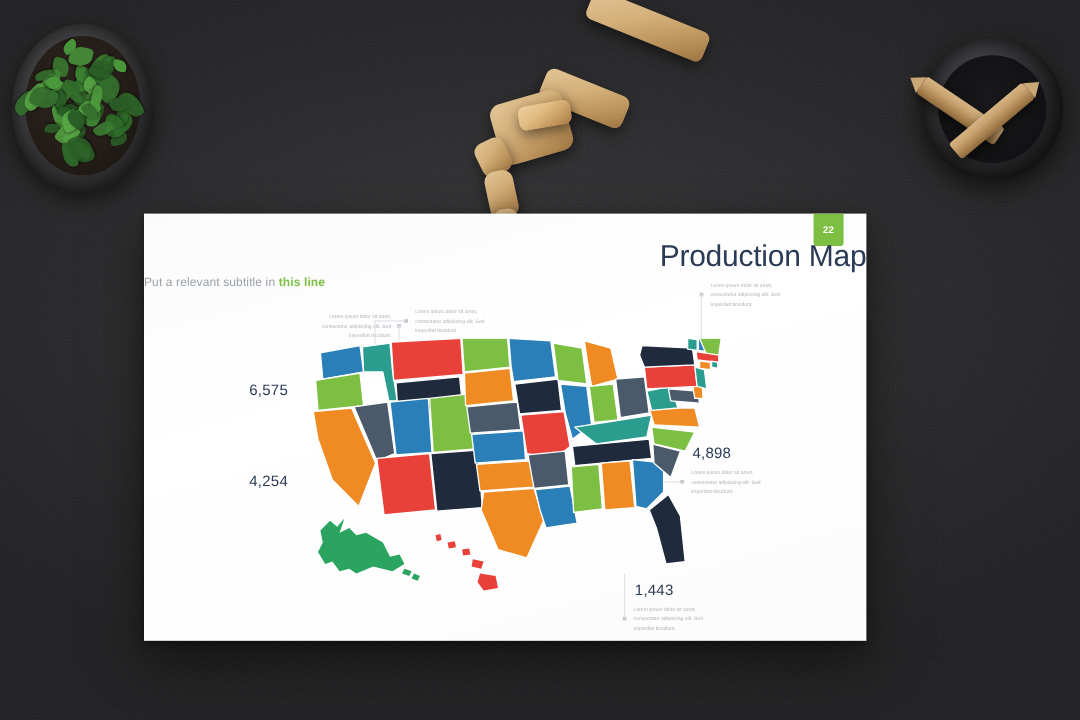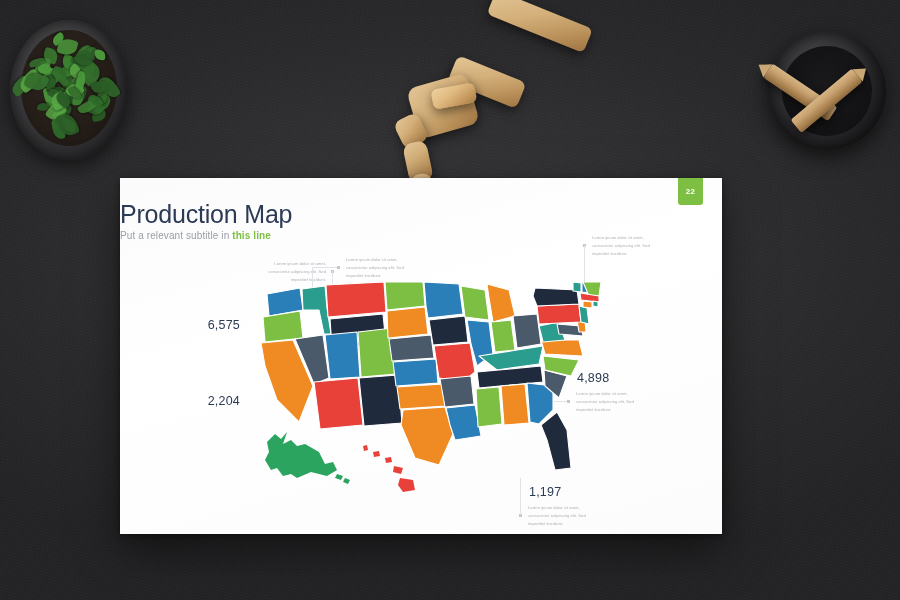--- a/index.html
+++ b/index.html
@@ -73,21 +73,21 @@
     overflow:hidden;
   }
   #page-badge {
     position:absolute; right:19px; top:0; width:25px; height:27px;
     background:#7dbf43; border-radius:0 0 3px 3px;
     color:#fff; font-size:8px; font-weight:bold;
     display:flex; align-items:center; justify-content:center;
     letter-spacing:.3px;
   }
   #slide-title {
-    position:absolute; left:0; right:0; top:22px; text-align:left;
+    position:absolute; left:0; right:0; top:22px; text-align:right;
     font-size:25px; color:#2b3a55; font-weight:400; letter-spacing:-.2px;
   }
   #slide-subtitle {
     position:absolute; left:0; right:0; top:52px; text-align:left;
     font-size:10px; color:#9aa0a6; letter-spacing:.1px;
   }
   #slide-subtitle .hl { color:#7dbf43; font-weight:bold; }
 
   .callout { position:absolute; font-size:4.2px; color:#aeb3b9; line-height:1.85; }
   .callout.right-al { text-align:right; }
@@ -224,32 +224,32 @@
 
   <div class="callout left-al" style="left:472px; top:56px; width:112px;">
     <div>Lorem ipsum dolor sit amet,</div>
     <div>consectetur adipiscing elit. Sed</div>
     <div>imperdiet tincidunt.</div>
   </div>
   <div class="dot" style="left:463px; top:66px;"></div>
   <div class="lead" style="left:464px; top:67px; width:1px; height:52px;"></div>
 
   <div class="big-num right-al" style="left:40px; top:140px; width:80px;">6,575</div>
-  <div class="big-num right-al" style="left:40px; top:216px; width:80px;">2,204</div>
+  <div class="big-num right-al" style="left:40px; top:216px; width:80px;">4,254</div>
 
   <div class="big-num" style="left:457px; top:193px; width:90px;">4,898</div>
   <div class="callout left-al" style="left:456px; top:212px; width:112px;">
     <div>Lorem ipsum dolor sit amet,</div>
     <div>consectetur adipiscing elit. Sed</div>
     <div>imperdiet tincidunt.</div>
   </div>
   <div class="dot" style="left:447px; top:222px;"></div>
   <div class="lead" style="left:424px; top:223px; width:23px; height:1px;"></div>
 
-  <div class="big-num" style="left:409px; top:307px; width:90px;">1,197</div>
+  <div class="big-num" style="left:409px; top:307px; width:90px;">1,443</div>
   <div class="callout left-al" style="left:408px; top:326px; width:112px;">
     <div>Lorem ipsum dolor sit amet,</div>
     <div>consectetur adipiscing elit. Sed</div>
     <div>imperdiet tincidunt.</div>
   </div>
   <div class="dot" style="left:399px; top:336px;"></div>
   <div class="lead" style="left:400px; top:300px; width:1px; height:37px;"></div>
 
   <div id="map-wrap">
     <svg viewBox="0 0 348 228" xmlns="http://www.w3.org/2000/svg">

